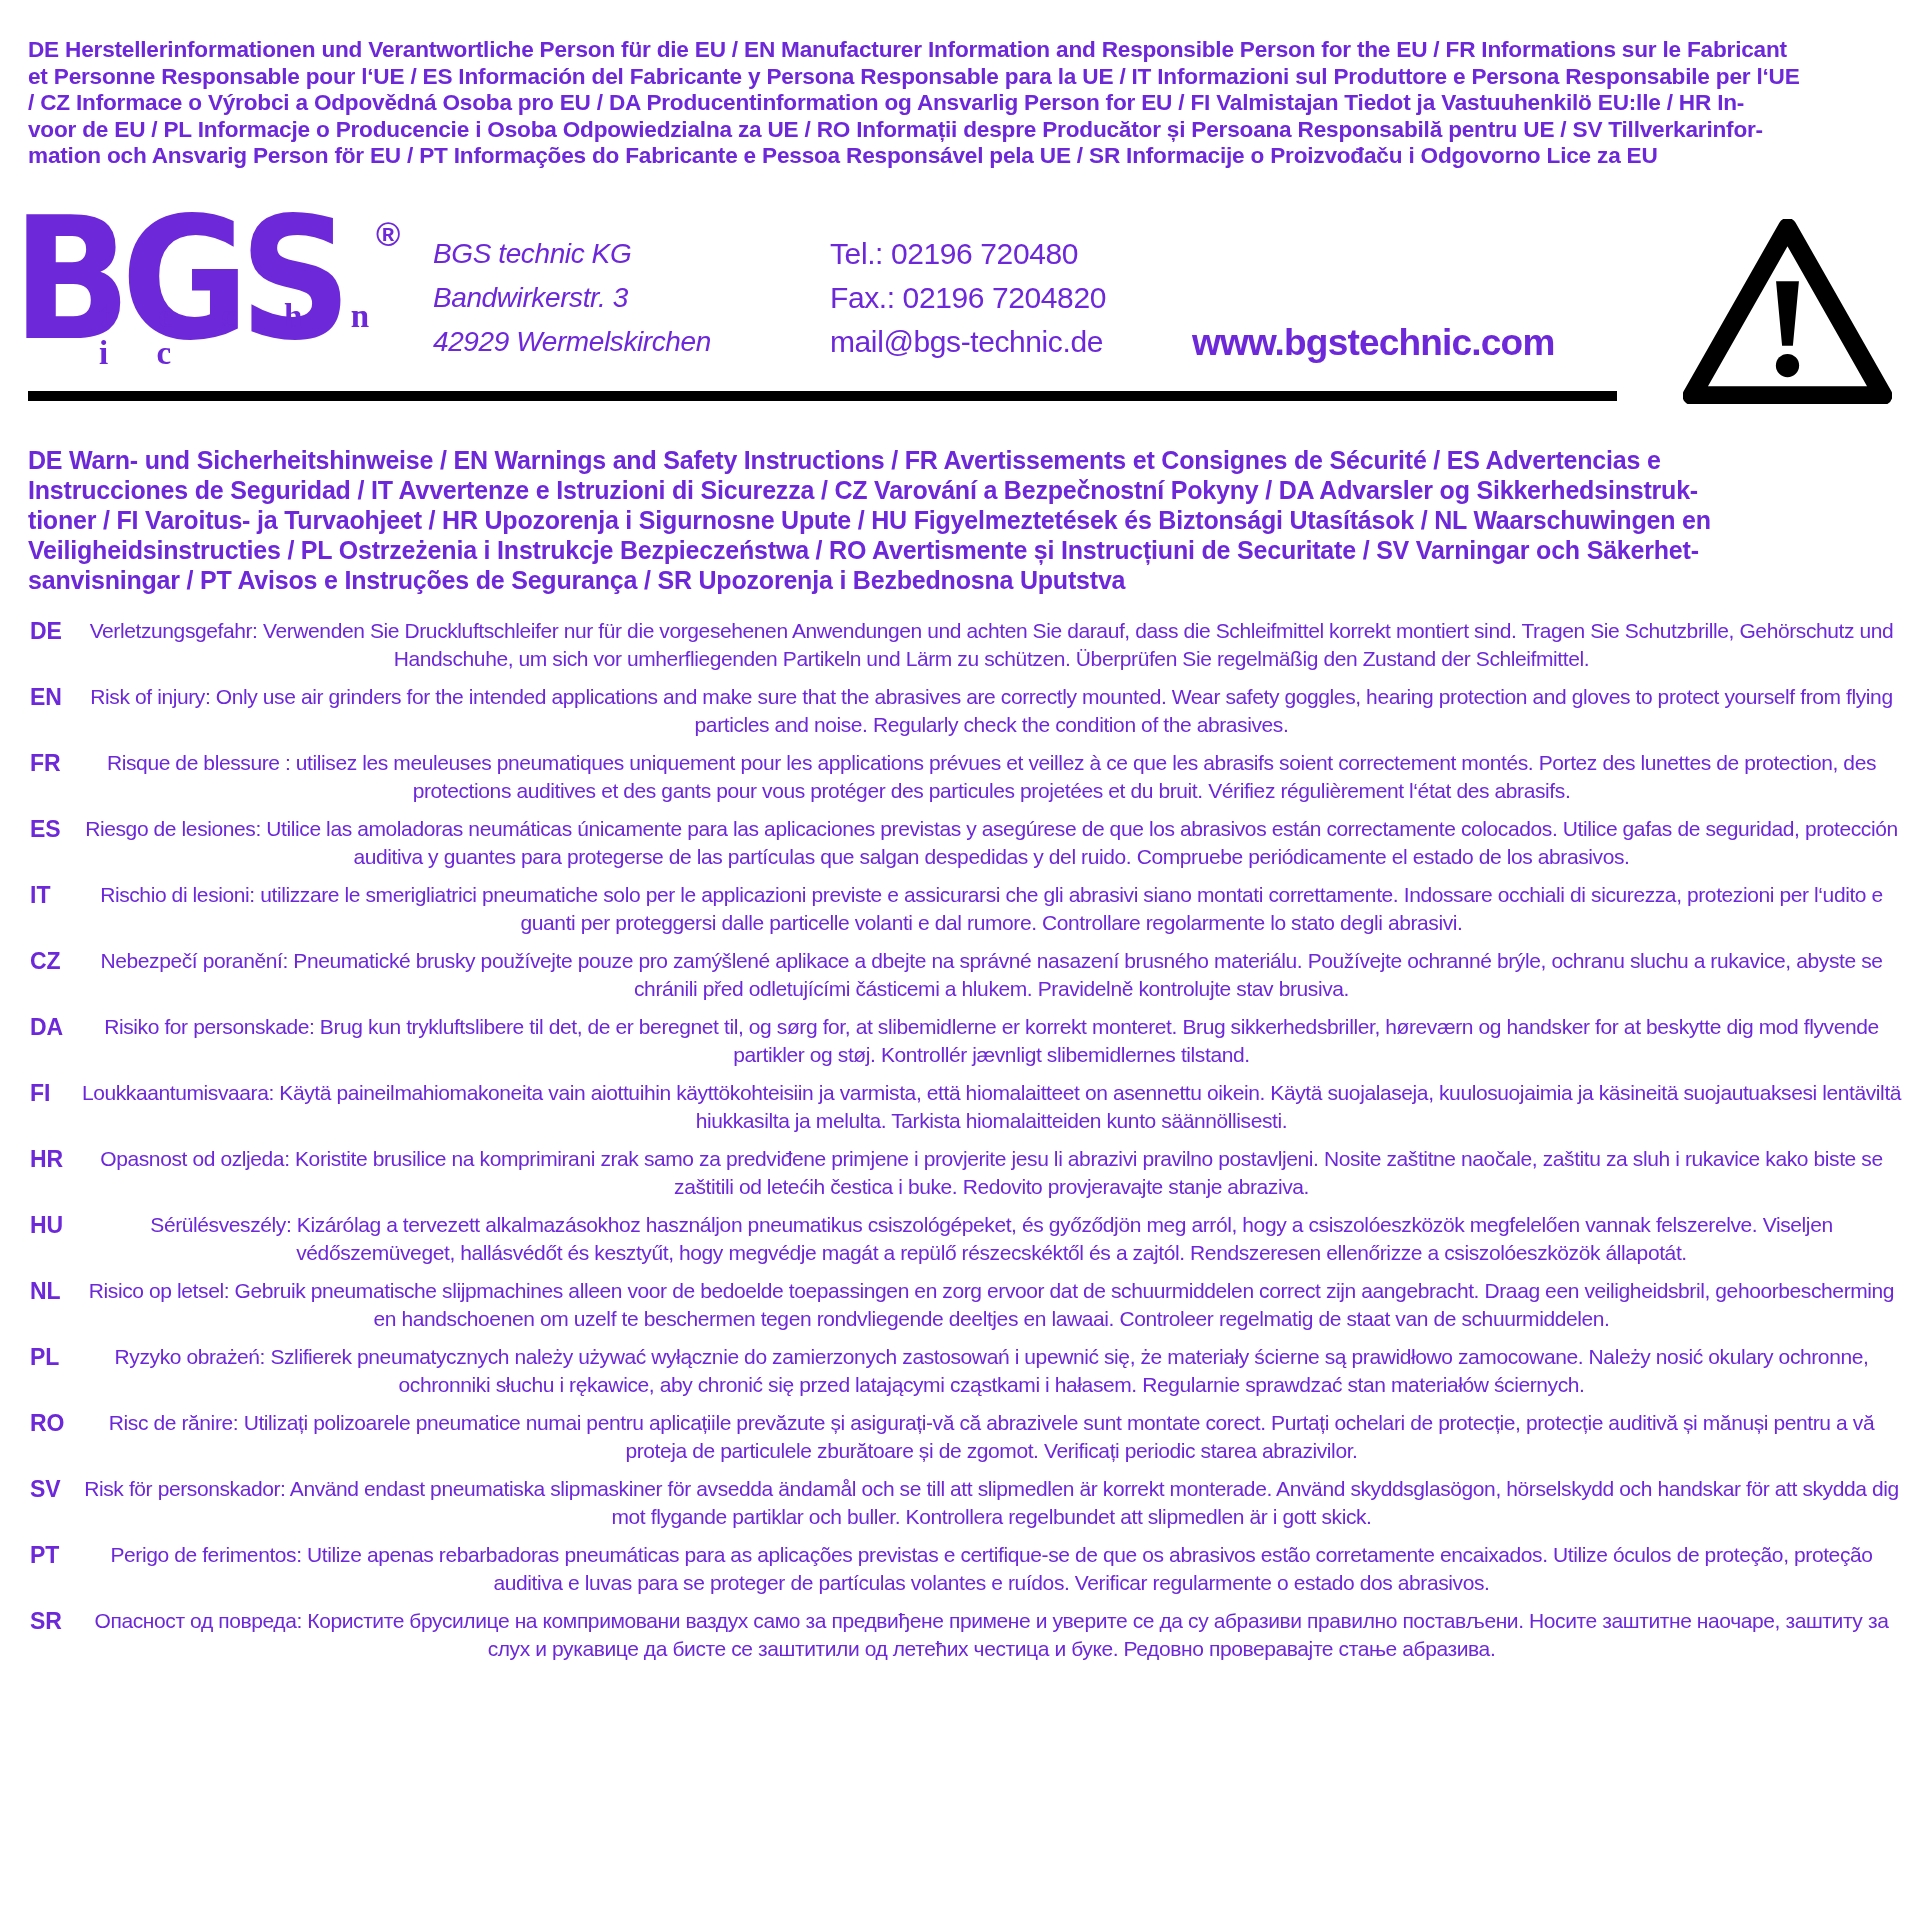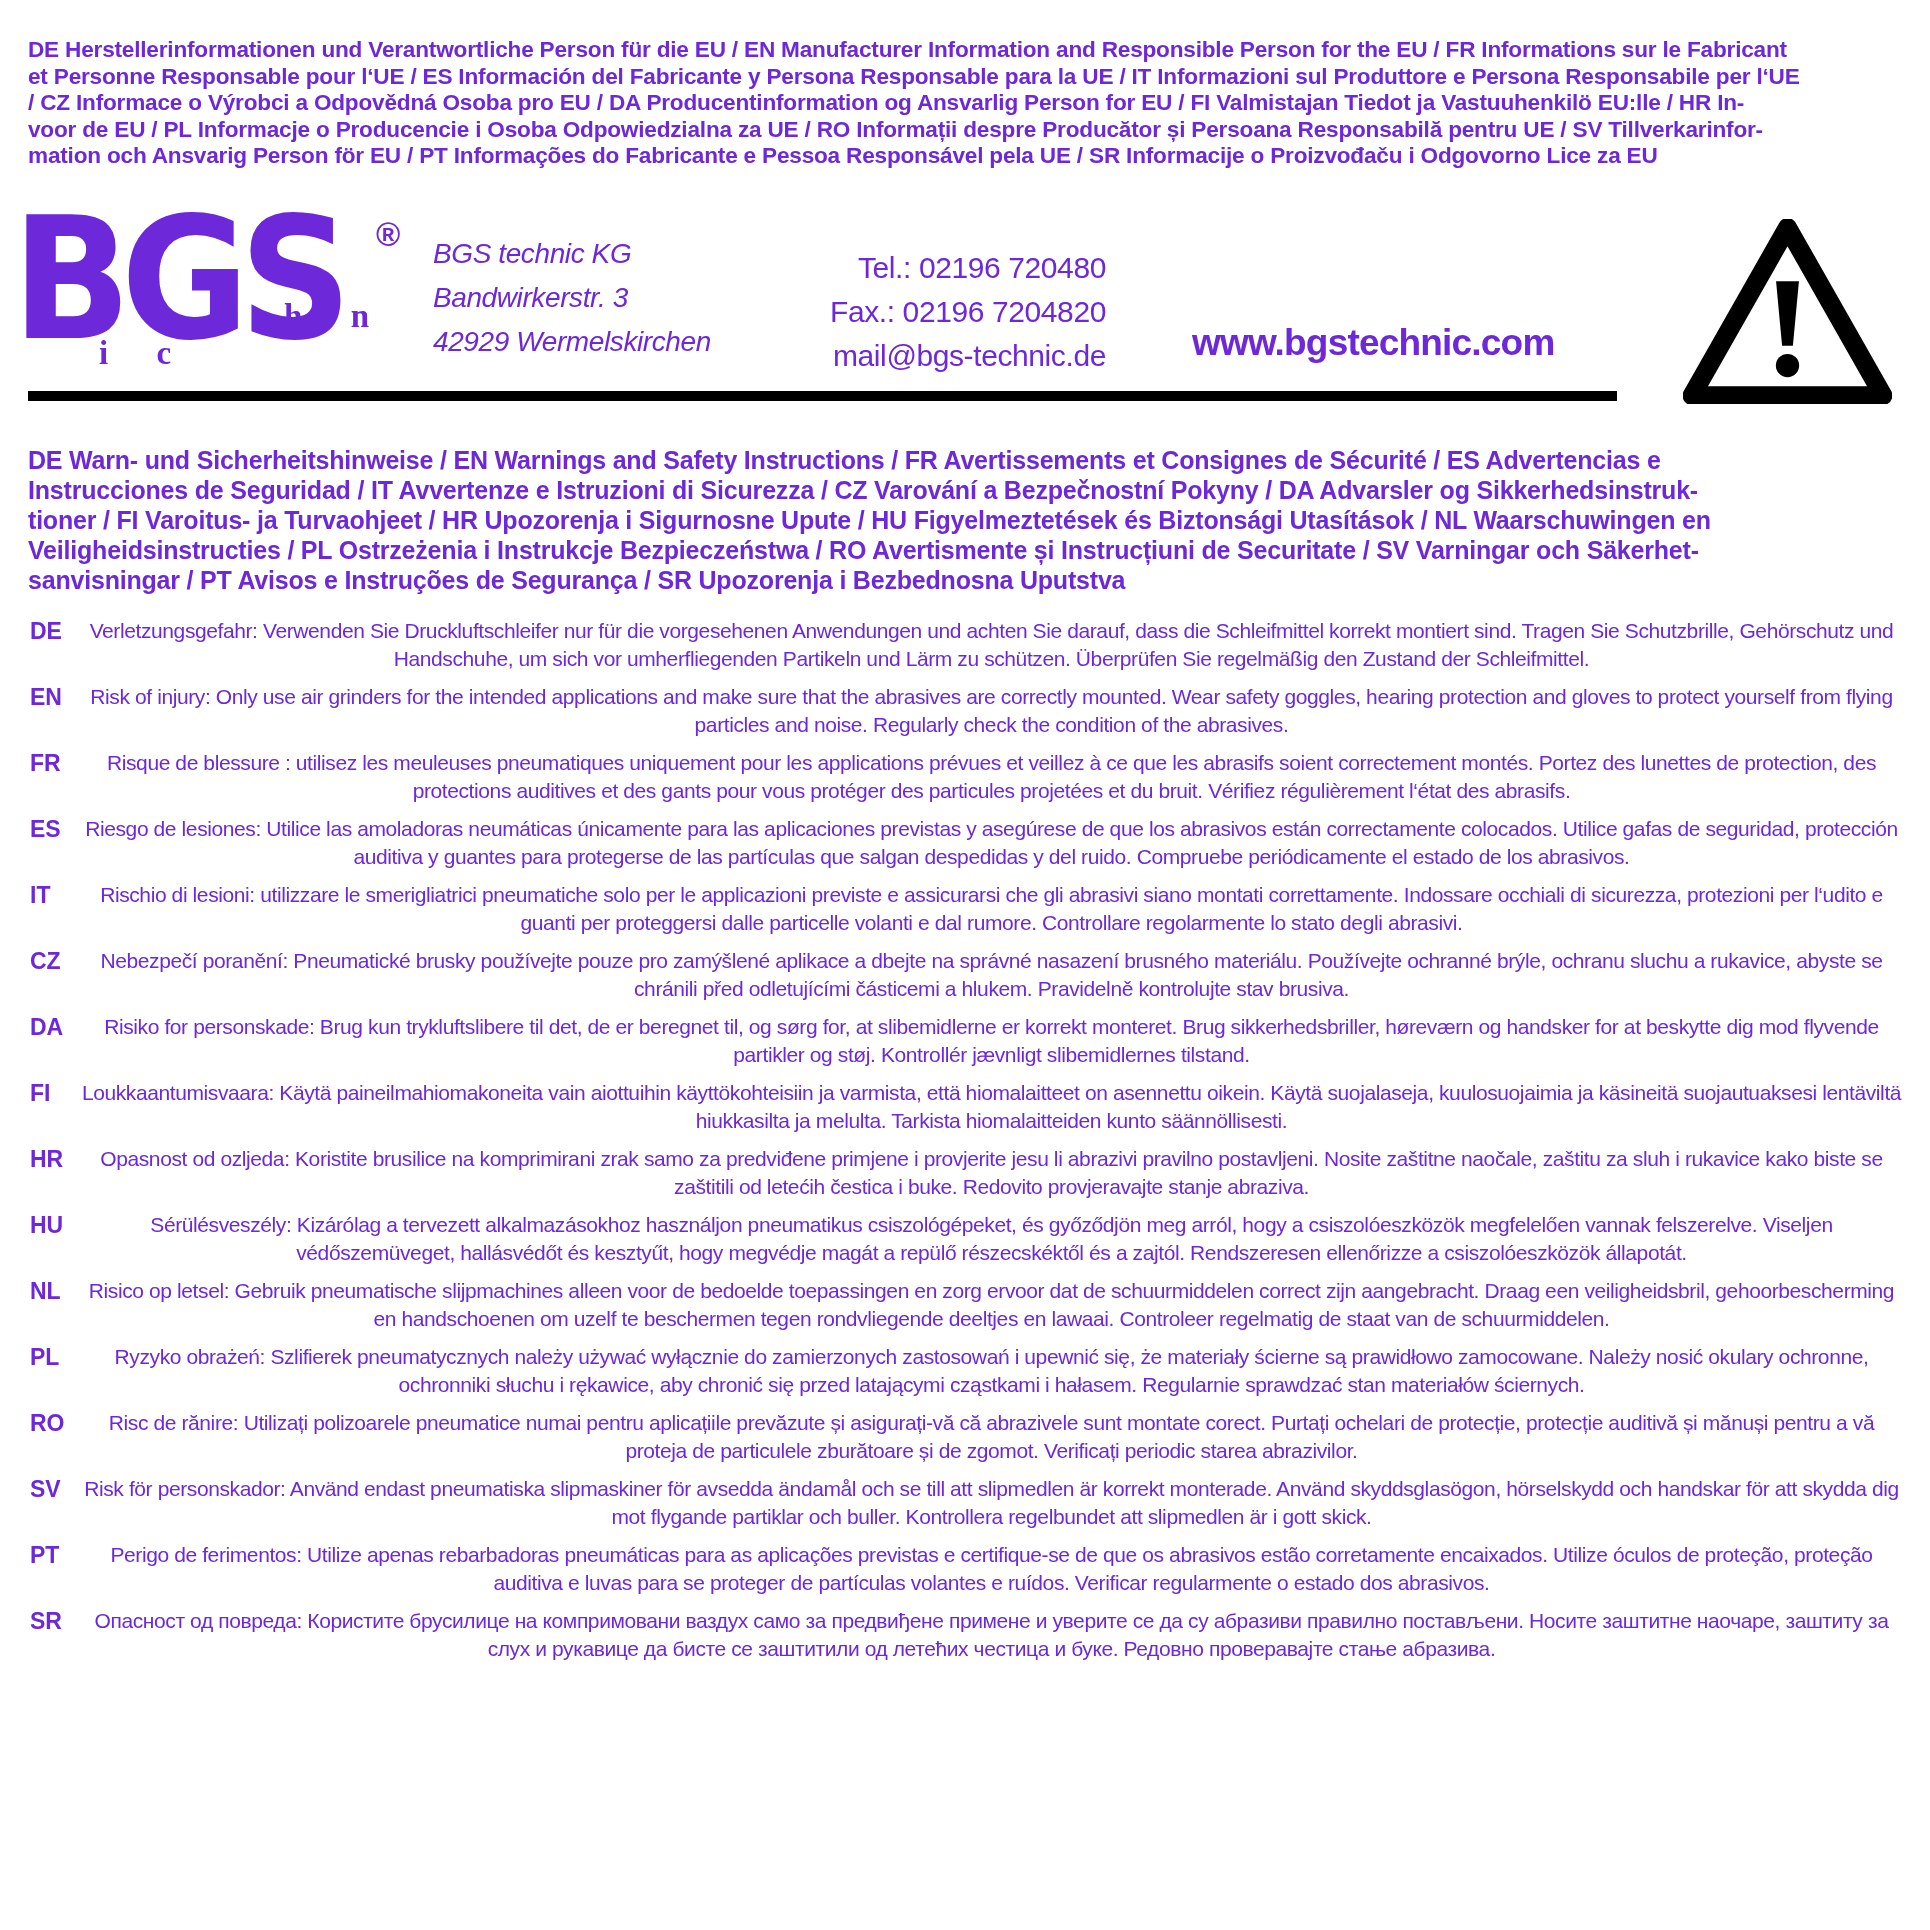--- a/index.html
+++ b/index.html
@@ -16,21 +16,21 @@
   .logo{position:absolute;left:12px;top:216px;width:401px;height:156px;}
   .logo-letters{position:absolute;left:0;top:-22px;font-size:170px;font-weight:bold;
                 letter-spacing:-11px;transform:scaleX(0.92);transform-origin:0 0;
                 font-family:"DejaVu Sans", sans-serif;line-height:1;}
   .logo-reg{position:absolute;left:364px;top:0px;font-size:33px;font-weight:bold;}
   .logo-technic{position:absolute;left:87px;bottom:0px;font-size:33px;font-weight:bold;
                 letter-spacing:20px;font-family:Liberation Serif, serif;}
 
   
   .addr{position:absolute;left:433px;top:232px;font-size:28px;line-height:44px;letter-spacing:-0.4px;font-style:italic;}
-  .contact{position:absolute;left:830px;top:246px;font-size:30px;line-height:44px;letter-spacing:-0.4px;text-align:right;}
+  .contact{position:absolute;left:830px;top:232px;font-size:30px;line-height:44px;letter-spacing:-0.4px;}
   .website{position:absolute;left:1192px;top:322px;font-size:37px;font-weight:bold;letter-spacing:-0.8px;}
 
   
   .warn-tri{position:absolute;left:1683px;top:219px;}
 
   
   .divider{position:absolute;left:28px;top:391px;width:1589px;height:10px;background:#000;}
 
   
   .safety-header{position:absolute;left:28px;top:430px;right:28px;margin-top:16px;}

